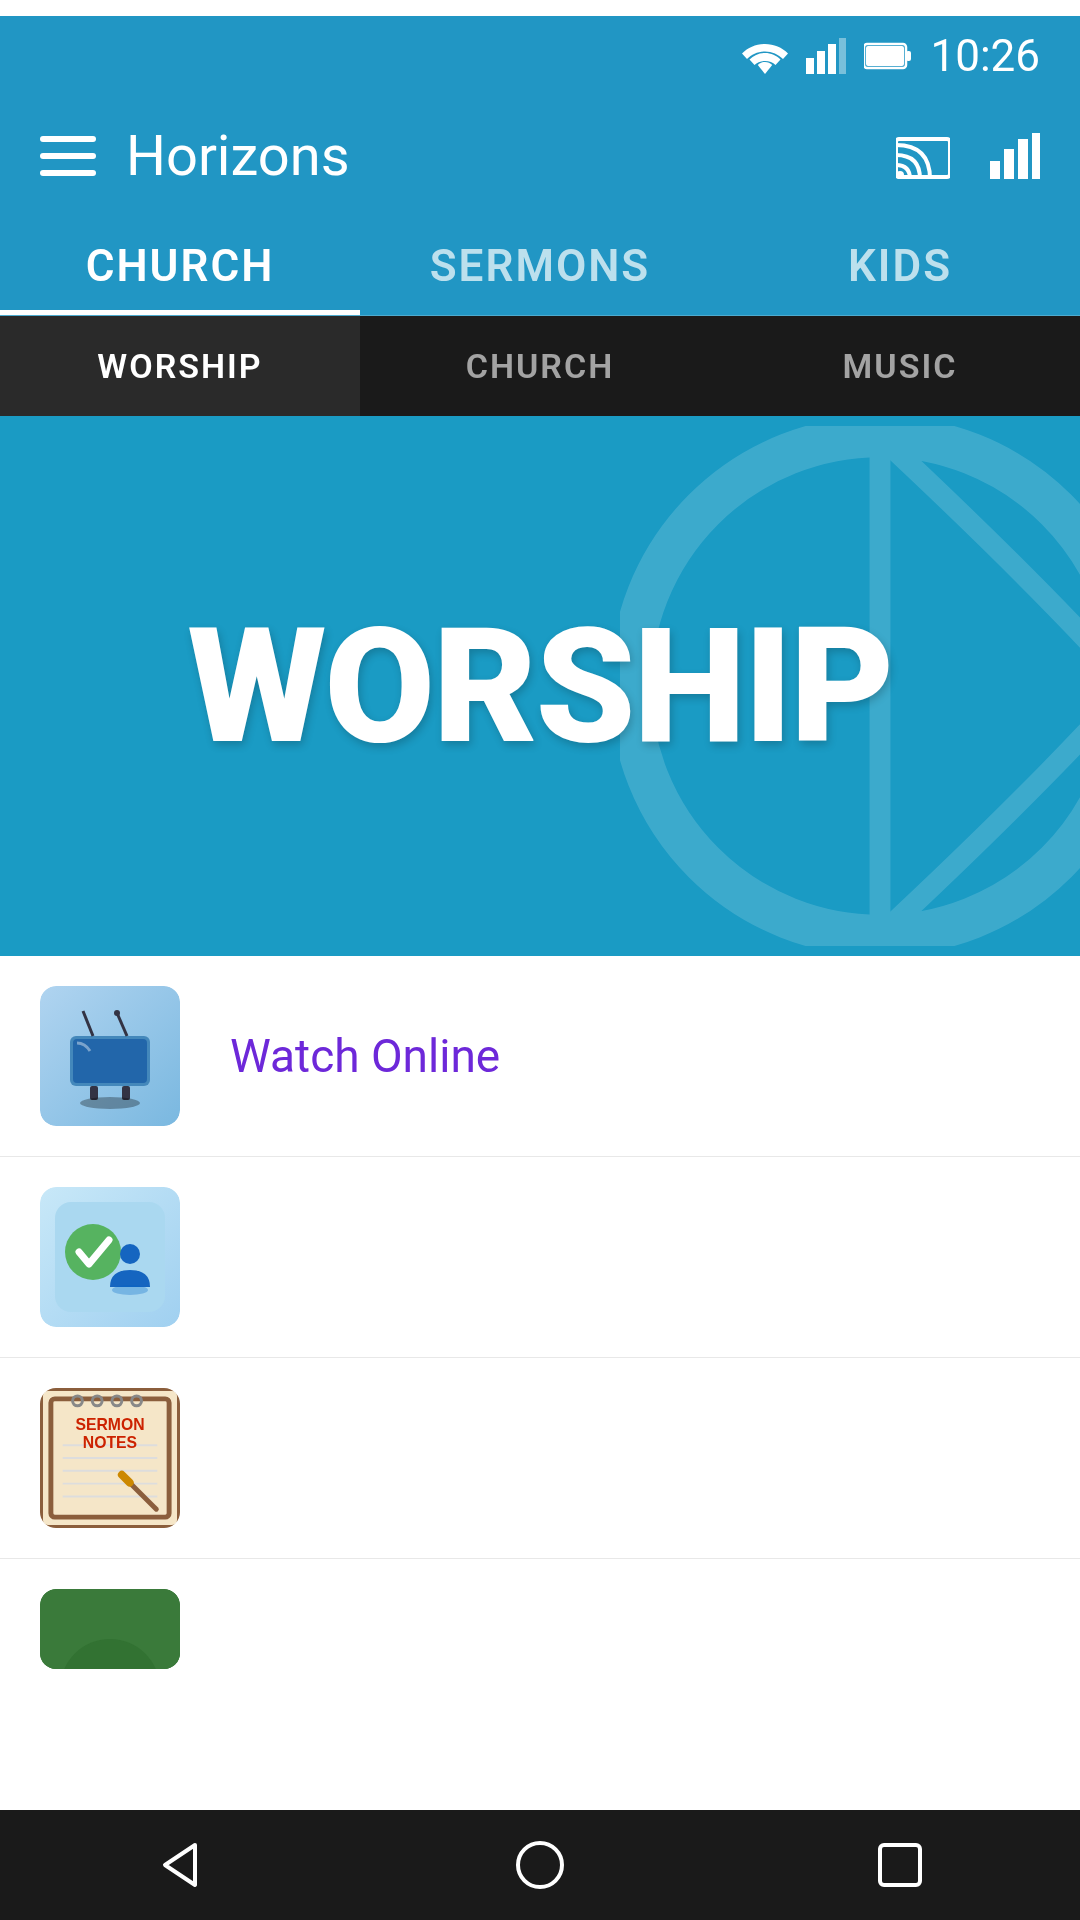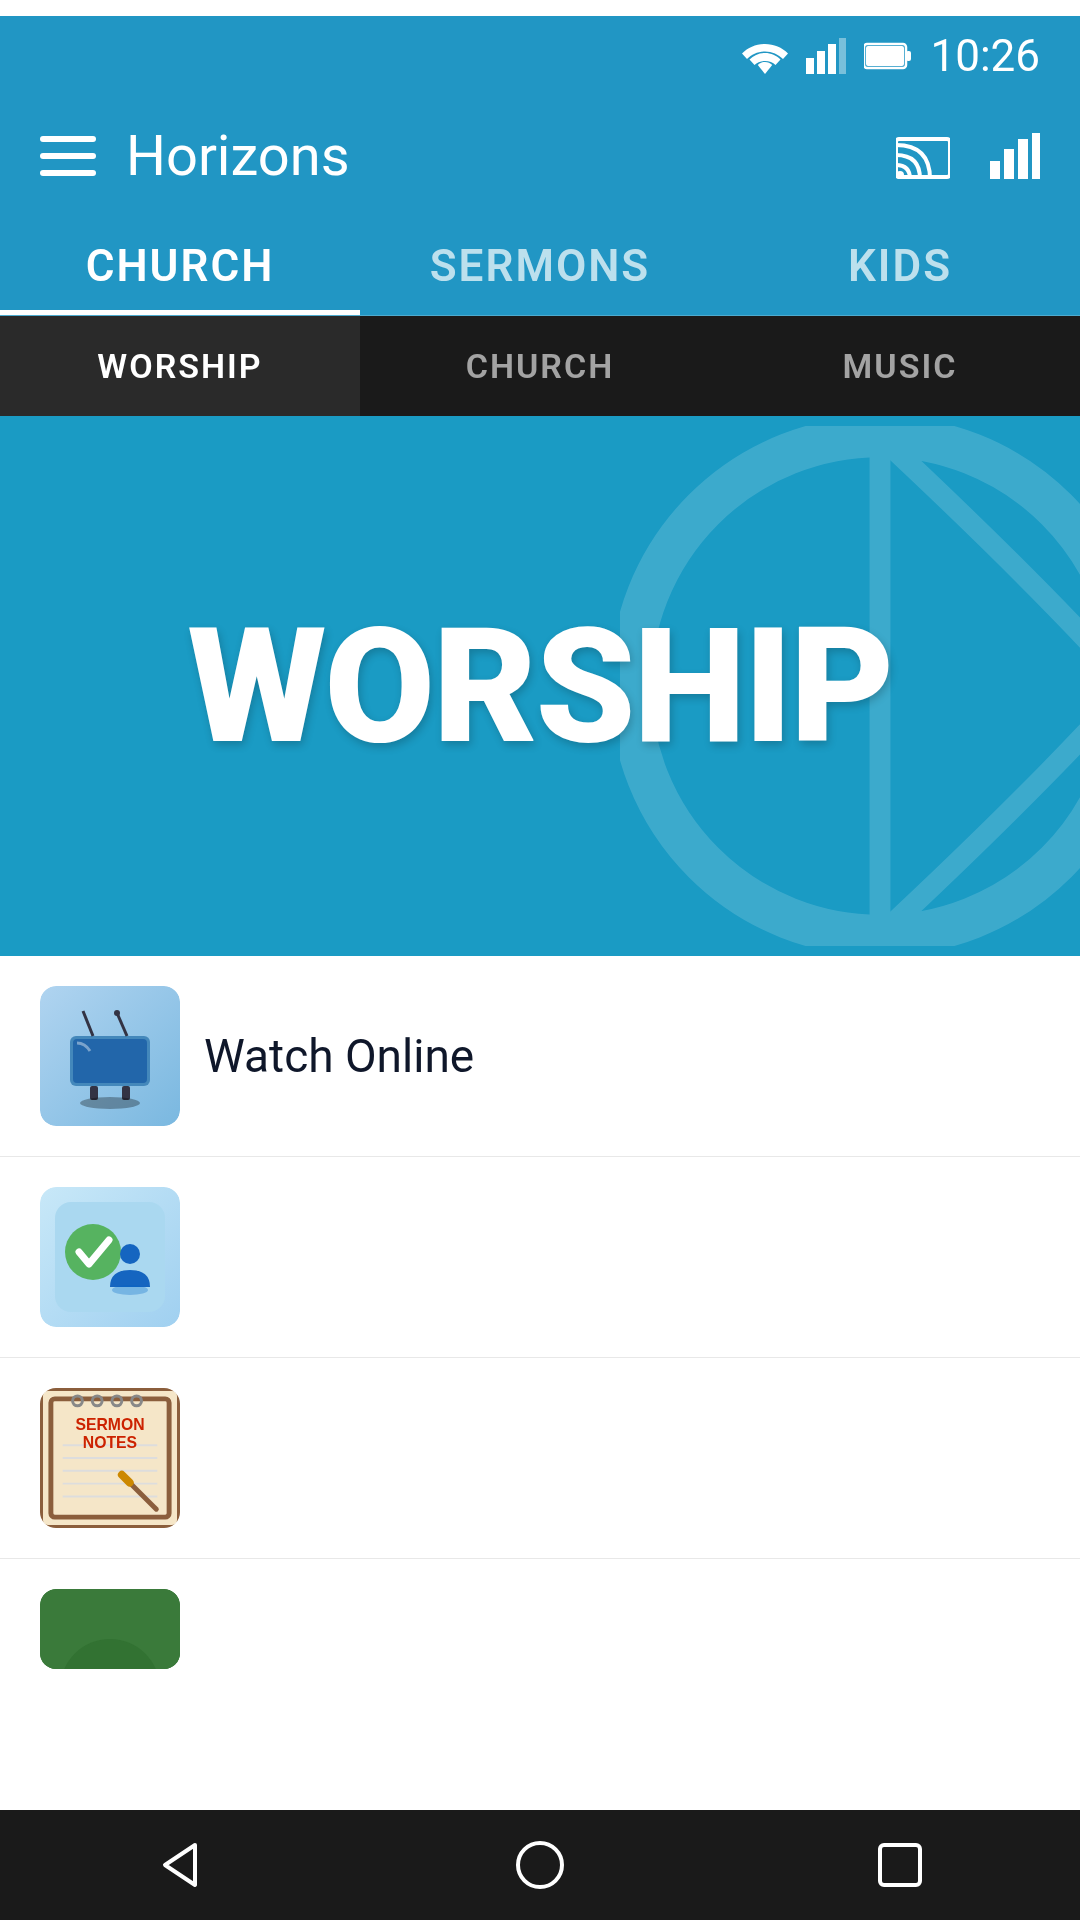--- a/index.html
+++ b/index.html
@@ -174,31 +174,31 @@
       padding: 30px 40px;
       border-bottom: 1px solid #e8e8e8;
       cursor: pointer;
       min-height: 160px;
     }
 
     .item-icon {
       width: 140px;
       height: 140px;
       border-radius: 16px;
-      margin-right: 24px;
+      margin-right: 50px;
       flex-shrink: 0;
       display: flex;
       align-items: center;
       justify-content: center;
       overflow: hidden;
     }
 
     .item-label {
       font-size: 46px;
-      color: #0f172a;
+      color: #6d28d9;
       font-weight: 400;
     }
 
     
     .tv-icon-bg {
       background: linear-gradient(135deg, #b0d4f0, #7ab8e0);
       width: 140px;
       height: 140px;
       border-radius: 16px;
       display: flex;

